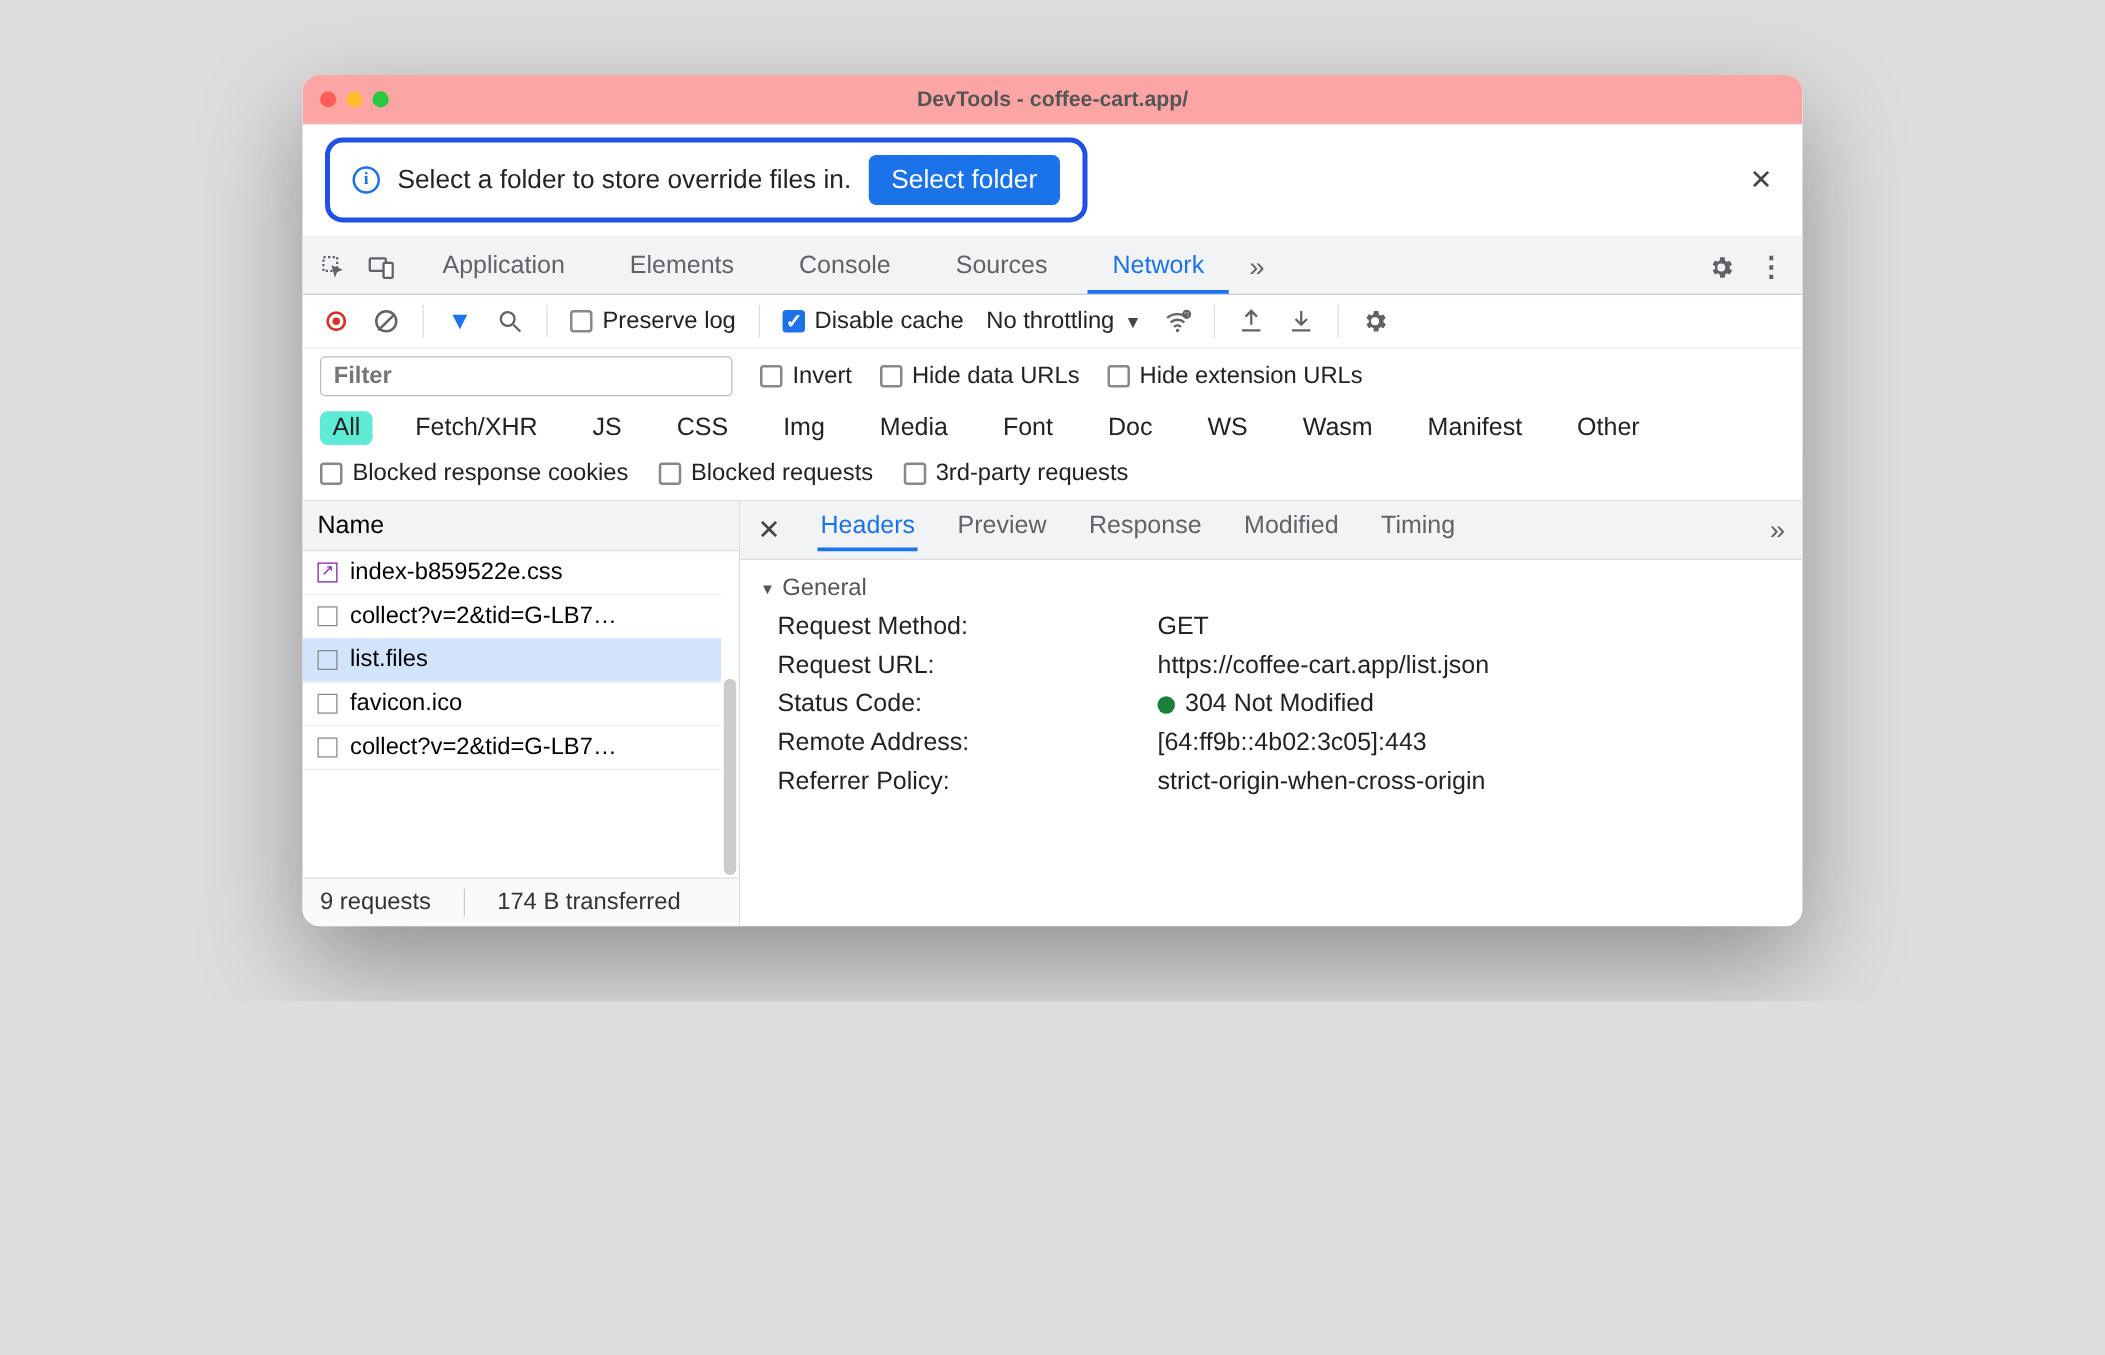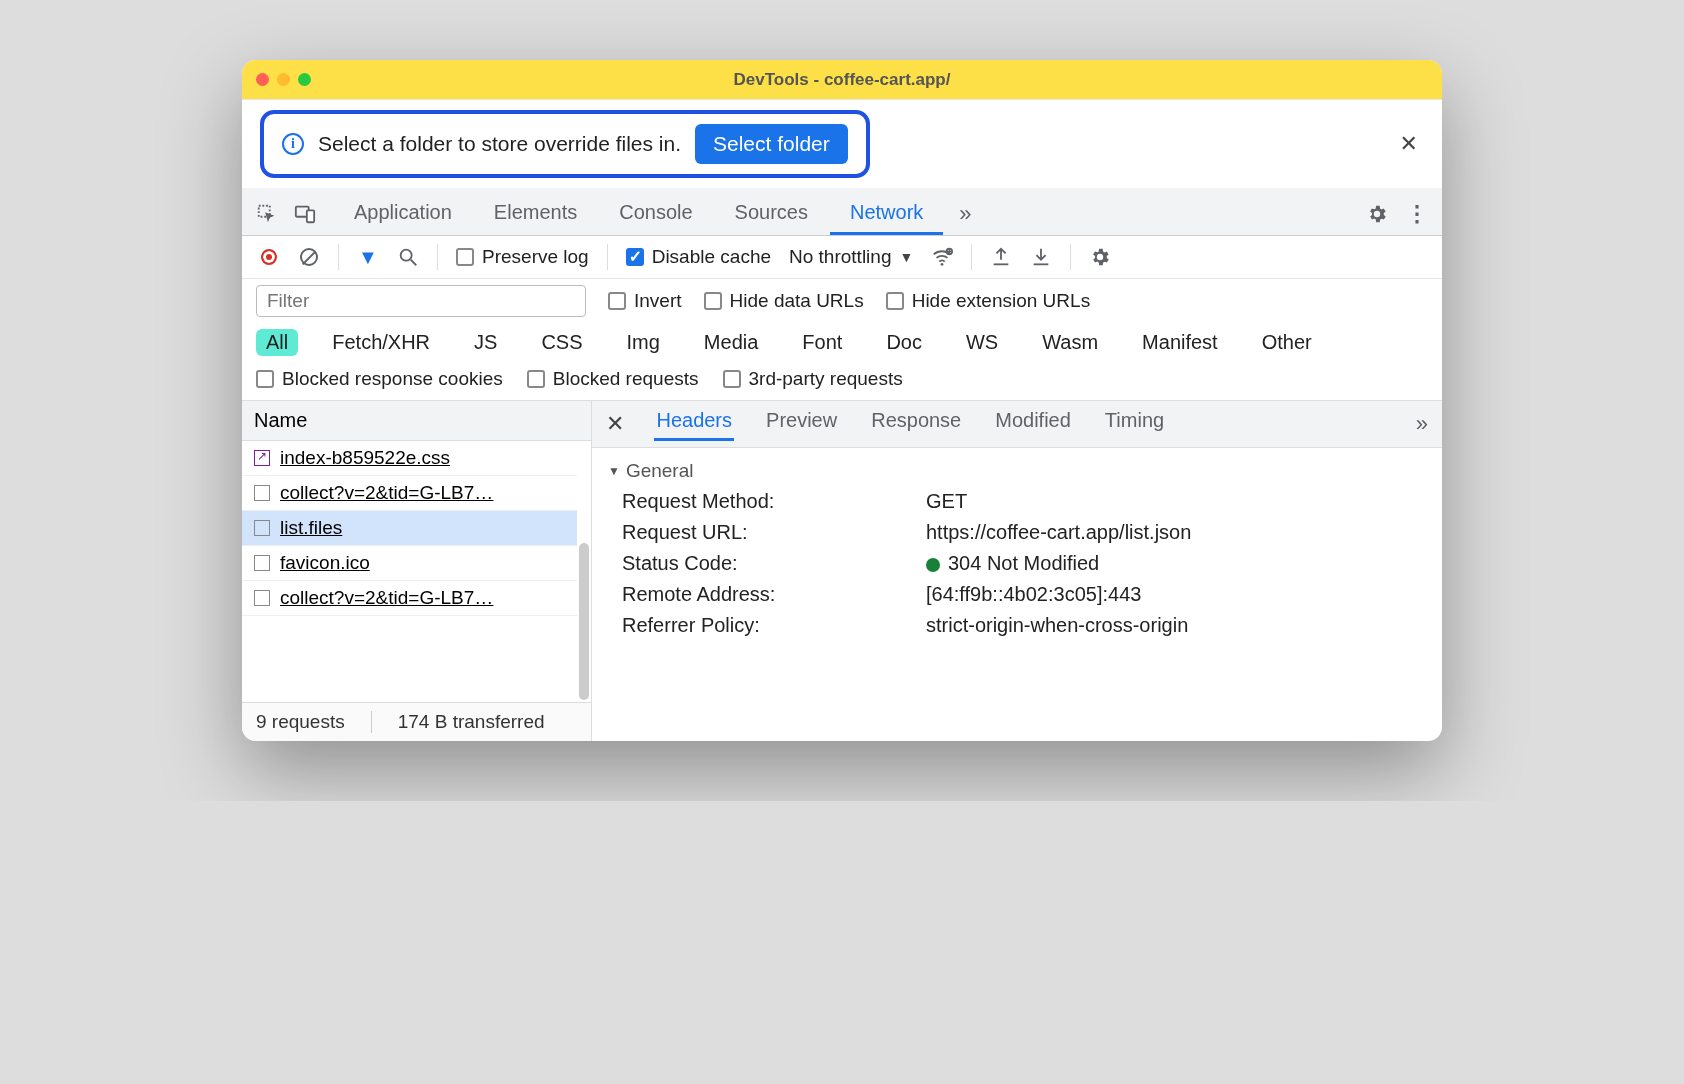--- a/index.html
+++ b/index.html
@@ -13,21 +13,21 @@
 }
 .window {
   width: 1200px;
   background: #fff;
   border-radius: 14px;
   box-shadow: 0 30px 80px rgba(0,0,0,0.35);
   overflow: hidden;
 }
 .titlebar {
   height: 40px;
-  background: #fde047;
+  background: #fca5a5;
   border-bottom: 1px solid #e5e5e5;
   display: flex;
   align-items: center;
   position: relative;
 }
 .traffic { display: flex; gap: 8px; margin-left: 14px; }
 .tdot { width: 13px; height: 13px; border-radius: 50%; }
 .tdot.red { background:#ff5f57; } .tdot.yel { background:#febc2e; } .tdot.grn { background:#28c840; }
 .title {
   position: absolute; left: 0; right: 0;
@@ -50,21 +50,21 @@
   padding: 8px 18px; font-size: 21px; cursor: pointer;
 }
 .close-x { margin-left: auto; font-size: 22px; color: #444; cursor: pointer; padding: 6px; }
 
 .tabbar {
   display: flex; align-items: center; gap: 6px;
   padding: 4px 14px 0 14px; height: 48px; border-bottom: 1px solid #ccc;
   background: #f1f3f4;
 }
 .misc-icons { display: flex; gap: 16px; align-items: center; color: #5f6368; margin-right: 12px; }
-.tabs { display: flex; gap: 2px; align-items: stretch; height: 100%; }
+.tabs { display: flex; gap: 12px; align-items: stretch; height: 100%; }
 .tab {
   padding: 0 20px; display: flex; align-items: center; font-size: 20px;
   color: #5f6368; cursor: pointer; border-bottom: 3px solid transparent;
 }
 .tab.active { color: #1a73e8; border-bottom-color: #1a73e8; }
 .tabbar .right { margin-left: auto; display: flex; gap: 18px; align-items: center; color: #5f6368; }
 .chev-icon { font-size: 22px; }
 
 .toolbar {
   display: flex; align-items: center; gap: 18px;
@@ -85,21 +85,21 @@
 .caret-down { font-size:14px; color:#444; }
 .wifi-ic svg { width:24px; height:24px; }
 .updown svg { width:22px; height:22px; }
 .cog svg { width:22px; height:22px; }
 
 .filterbar {
   display:flex; align-items:center; gap:22px;
   padding: 6px 14px; border-bottom:none; background:#fff;
 }
 .filter-input {
-  width: 330px; font-size:19px; padding:4px 10px; border:1px solid #bbb; border-radius:4px;
+  width: 330px; font-size:19px; padding:4px 10px; border:1px solid #bbb; border-radius:4px;font-weight:bold;
 }
 .fopt { display:flex; align-items:center; gap:8px; font-size:19px; color:#222; }
 
 .typerow {
   display:flex; align-items:center; gap:24px;
   padding: 6px 14px; font-size:20px; color:#222; background:#fff;
 }
 .pill { padding:2px 10px; border-radius:6px; cursor:pointer; }
 .pill.active { background:#5eead4; }
 
@@ -294,21 +294,21 @@
       </label>
     <label class="fopt">
         <span class="cbx"></span>
         <span>3rd-party requests</span>
       </label>
   </div>
 
   <div class="content">
     <div class="left-pane">
       <div class="nl-header">Name</div>
-      <div style="display:flex; flex:1;text-decoration:underline;">
+      <div style="display:flex; flex:1;">
         <div class="nl-body" id="nl-body" style="flex:1">
             <div class="nl-row">
               <span class="fico css"></span>
               <span>index-b859522e.css</span>
             </div>
             <div class="nl-row">
               <span class="fico "></span>
               <span>collect?v=2&amp;tid=G-LB7…</span>
             </div>
             <div class="nl-row selected">

